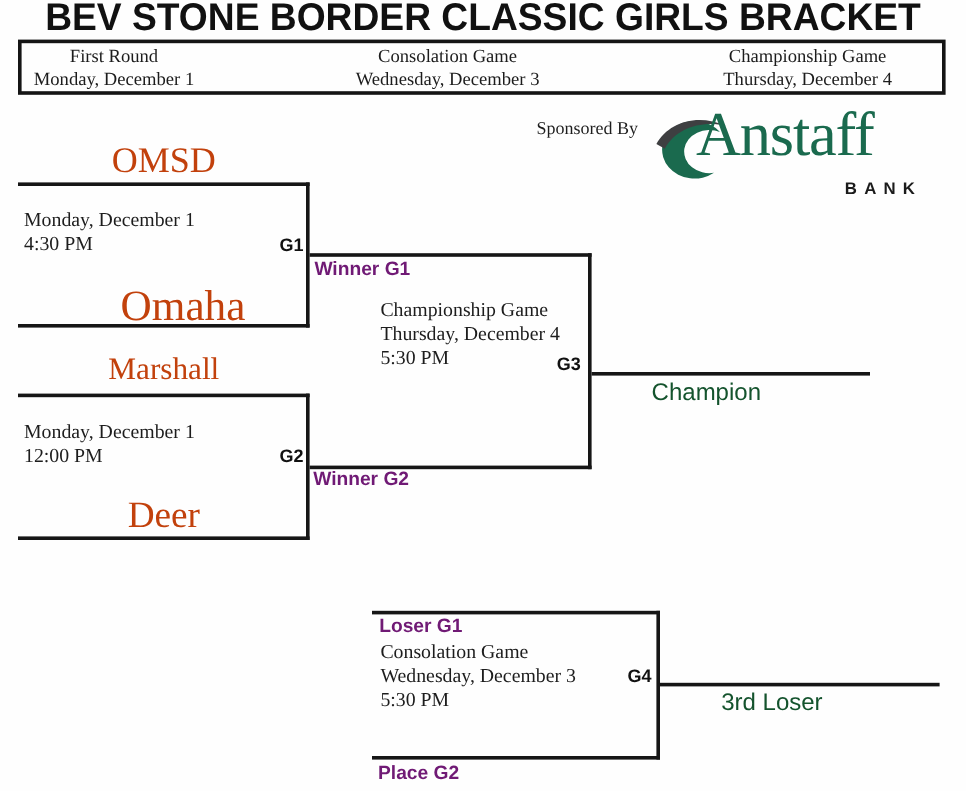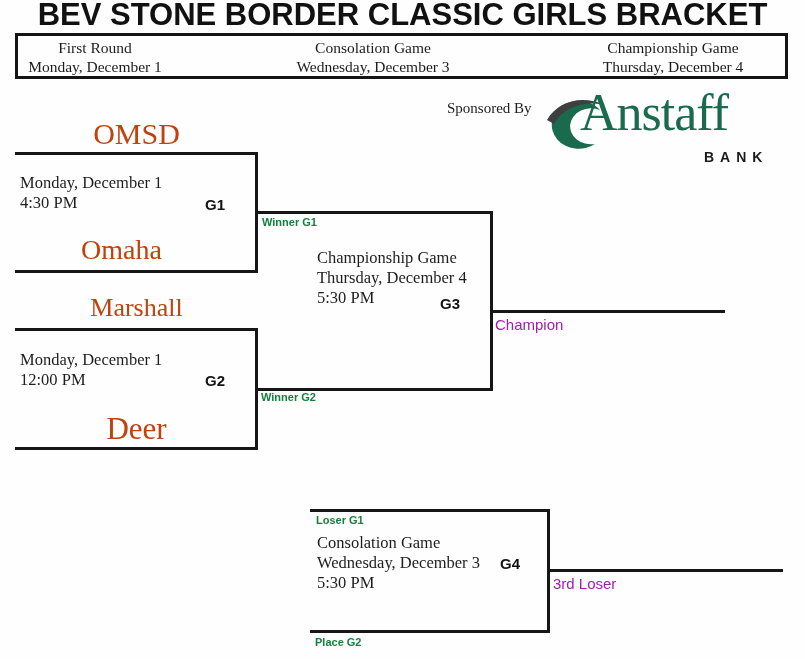--- a/index.html
+++ b/index.html
@@ -28,29 +28,29 @@
   .vline{background:#161616;width:3px;}
   .team{
     text-align:center;color:#c2410c;
     font-family:"Liberation Serif", serif;
   }
   .gameinfo{
     font-size:16.5px;line-height:20px;color:#1d1d1d;white-space:pre-line;
   }
   .glabel{
     font-family:"Liberation Sans", sans-serif;
-    font-size:15px;font-weight:700;color:#111;text-align:left;
+    font-size:15px;font-weight:700;color:#111;text-align:right;
   }
   .feedlabel{
     font-family:"Liberation Sans", sans-serif;
-    font-size:11px;font-weight:600;color:#15803d;
+    font-size:16px;font-weight:600;color:#701a75;
   }
   .resultlabel{
     font-family:"Liberation Sans", sans-serif;
-    font-size:15px;font-weight:400;color:#a21caf;
+    font-size:20px;font-weight:400;color:#14532d;margin-left:48px;
   }
   .sponsor-label{
     left:447px;top:100px;font-size:15px;color:#1d1d1d;
   }
   .logo{left:545px;top:86px;width:256px;height:88px;}
   .logo .mark{position:absolute;left:0;top:10px;width:62px;height:56px;}
   .logo .name{
     position:absolute;left:35px;top:-8px;
     font-family:"Liberation Serif", serif;
     font-size:52px;line-height:70px;color:#1a6a4e;
@@ -92,21 +92,21 @@
   <div class="sub">BANK</div>
 </div>
 
 <div class="abs team" style="left:15px;width:243px;top:117px;font-size:30px;">OMSD</div>
 <div class="abs hline" style="left:15px;top:152px;width:243px;"></div>
 <div class="abs vline" style="left:255px;top:152px;height:121px;"></div>
 <div class="abs hline" style="left:15px;top:270px;width:243px;"></div>
 <div class="abs gameinfo" style="left:20px;top:173px;"><span>Monday, December 1</span><br><span>4:30 PM</span></div>
 <div class="abs glabel" style="left:205px;top:196px;width:48px;">G1</div>
 <div class="abs feedlabel" style="left:262px;top:216px;">Winner G1</div>
-<div class="abs team" style="left:0;width:243px;top:234px;font-size:28px;">Omaha</div>
+<div class="abs team" style="left:31px;width:243px;top:234px;font-size:36px;">Omaha</div>
 
 <div class="abs team" style="left:15px;width:243px;top:293px;font-size:26px;">Marshall</div>
 <div class="abs hline" style="left:15px;top:328px;width:243px;"></div>
 <div class="abs vline" style="left:255px;top:328px;height:122px;"></div>
 <div class="abs hline" style="left:15px;top:447px;width:243px;"></div>
 <div class="abs gameinfo" style="left:20px;top:350px;"><span>Monday, December 1</span><br><span>12:00 PM</span></div>
 <div class="abs glabel" style="left:205px;top:372px;width:48px;">G2</div>
 <div class="abs feedlabel" style="left:261px;top:391px;">Winner G2</div>
 <div class="abs team" style="left:15px;width:243px;top:411px;font-size:31px;">Deer</div>
 

